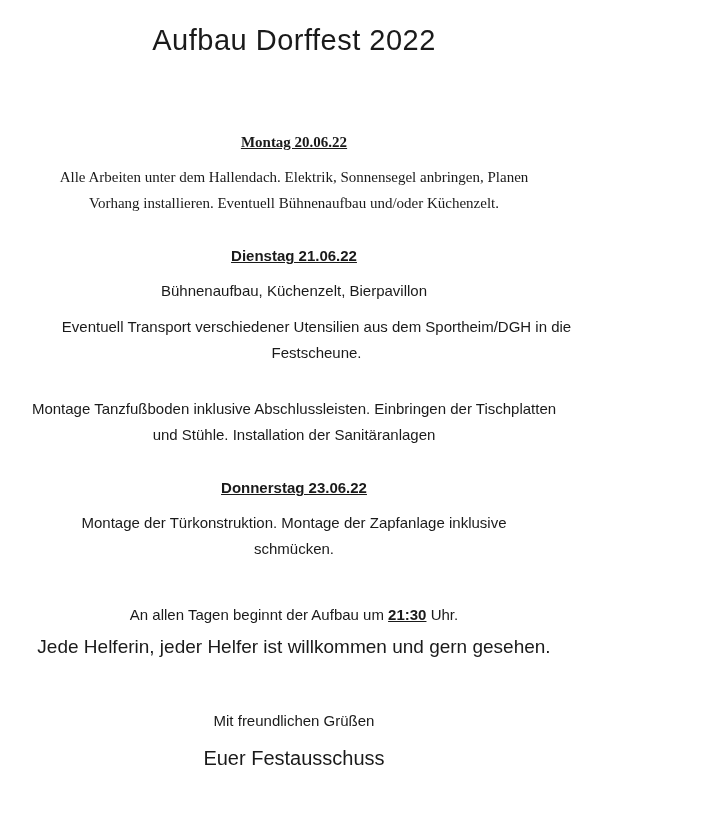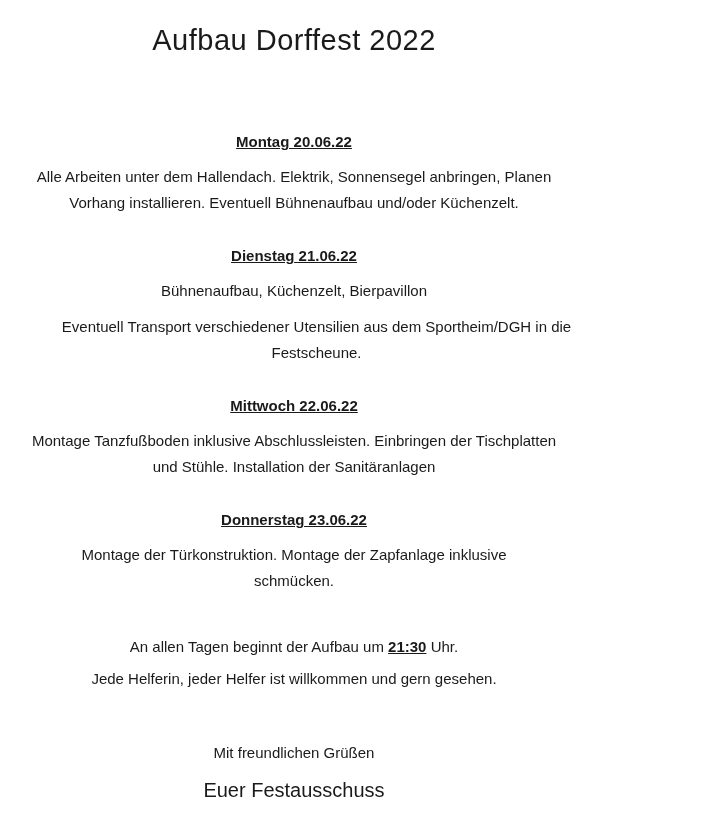--- a/index.html
+++ b/index.html
@@ -27,20 +27,21 @@
     line-height: 36px;
     font-weight: 400;
     margin: 0;
     letter-spacing: 0.5px;
   }
   .section {
     margin-top: 30px;
   }
   .section.first {
     margin-top: 74px;
+    font-family: Liberation Serif, serif;
   }
   .day-heading {
     font-size: 15px;
     line-height: 20px;
     font-weight: 700;
     text-decoration: underline;
     margin: 0 0 12px 0;
   }
   .para {
     margin: 0;
@@ -59,21 +60,21 @@
     margin-top: 40px;
     font-size: 15px;
     line-height: 26px;
   }
   .time-value {
     font-weight: 700;
     text-decoration: underline;
   }
   .helpers-note {
     margin-top: 6px;
-    font-size: 15px;
+    font-size: 19px;
     line-height: 26px;
   }
   .closing {
     margin-top: 48px;
     font-size: 15px;
     line-height: 26px;
   }
   .signature {
     margin-top: 9px;
     font-size: 20px;
@@ -101,21 +102,20 @@
     <div class="para">
       <div class="line">Bühnenaufbau, Küchenzelt, Bierpavillon</div>
     </div>
     <div class="para">
       <div class="line">Eventuell Transport verschiedener Utensilien aus dem Sportheim/DGH in die</div>
       <div class="line">Festscheune.</div>
     </div>
   </div>
 
   <div class="section">
-    <h2 class="day-heading">Mittwoch 22.06.22</h2>
     <div class="para">
       <div class="line">Montage Tanzfußboden inklusive Abschlussleisten. Einbringen der Tischplatten</div>
       <div class="line">und Stühle. Installation der Sanitäranlagen</div>
     </div>
   </div>
 
   <div class="section">
     <h2 class="day-heading">Donnerstag 23.06.22</h2>
     <div class="para">
       <div class="line">Montage der Türkonstruktion. Montage der Zapfanlage inklusive</div>

